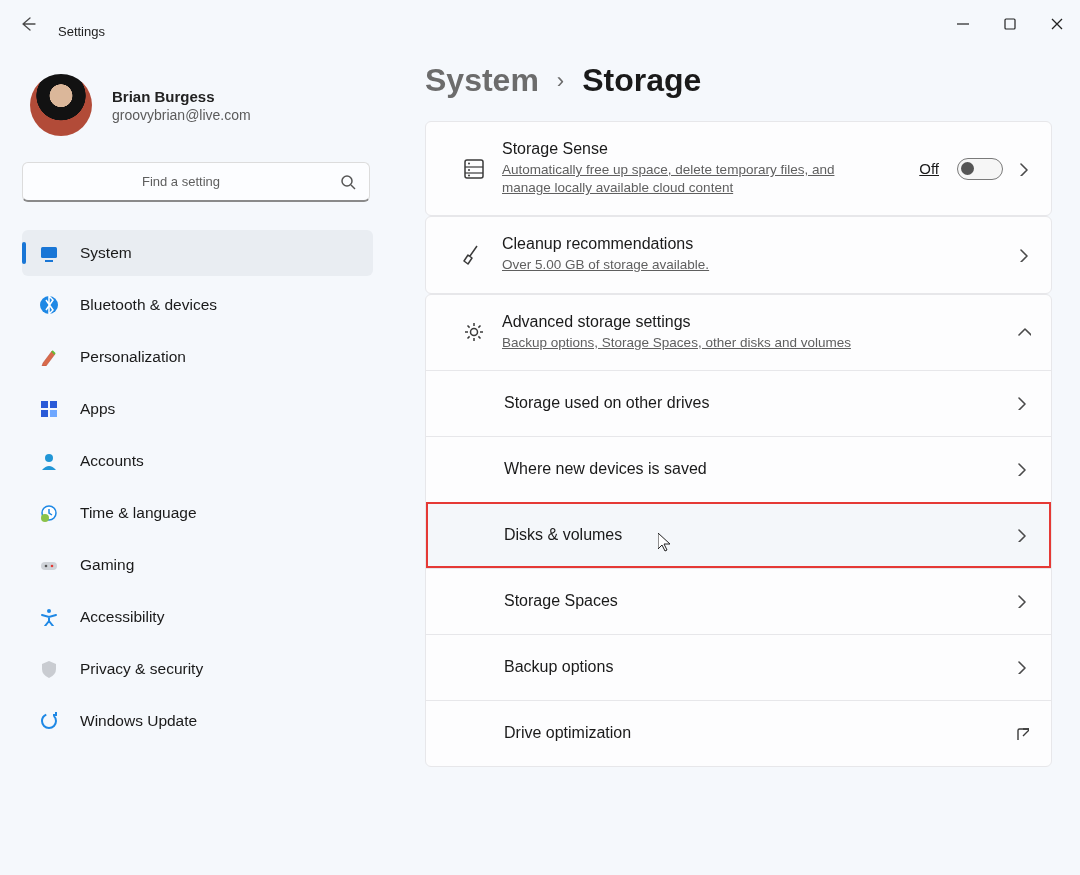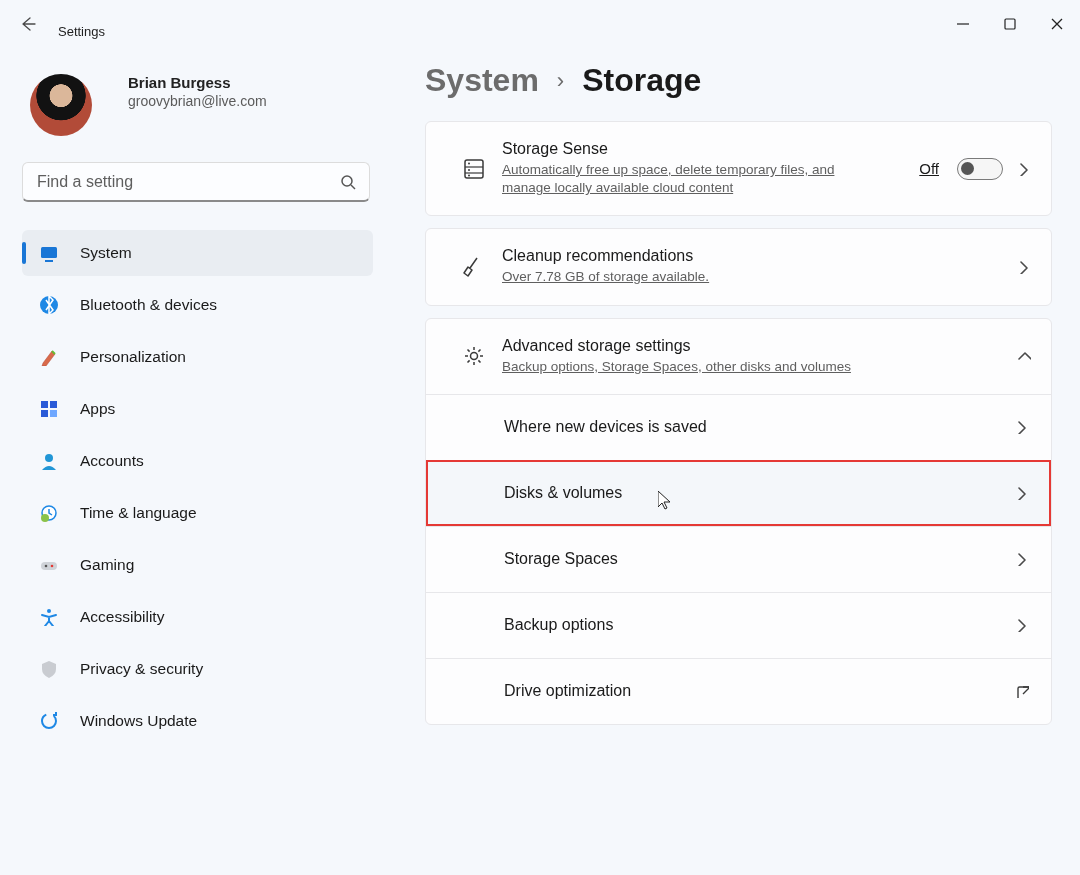--- a/index.html
+++ b/index.html
@@ -9,43 +9,43 @@
   .titlebar { height: 48px; display: flex; align-items: center; justify-content: space-between; padding: 0 0 0 20px; }
   .titlebar .left { display: flex; align-items: center; gap: 22px; }
   .titlebar .back { width: 16px; height: 16px; display: flex; align-items: center; justify-content: center; cursor: default; }
   .titlebar .title { font-size: 13px; color: #222; margin-top: 14px; }
   .winctrls { display: flex; }
   .winctrls .btn { width: 47px; height: 32px; display: flex; align-items: center; justify-content: center; cursor: default; }
 
   .app { display: flex; height: calc(875px - 48px); }
 
   .side { width: 395px; flex: none; padding: 26px 22px 0 22px; }
-  .profile { display: flex; align-items: flex-start; gap: 36px; margin-bottom: 26px; padding-left: 8px; }
+  .profile { display: flex; align-items: center; gap: 20px; margin-bottom: 26px; padding-left: 8px; }
   .avatar { width: 62px; height: 62px; border-radius: 50%; background: radial-gradient(circle at 50% 35%, #dbb79a 0 22%, #121212 23% 48%, #b24b38 49% 100%); flex: none; }
   .profile .name { font-size: 15px; font-weight: 600; color: #222; }
   .profile .email { font-size: 14px; color: #5b5b5b; margin-top: 2px; }
 
   .search { position: relative; width: 348px; }
-  .search input { width: 100%; height: 40px; border: 1px solid #dcdcdc; border-bottom: 2px solid #8a8a8a; border-radius: 6px; background: #fcfdff; padding: 0 44px 0 14px; font-size: 16px; color: #333; outline: none; }
+  .search input { width: 100%; height: 40px; border: 1px solid #dcdcdc; border-bottom: 2px solid #8a8a8a; border-radius: 6px; background: #fcfdff; padding: 0 44px 0 14px; font-size: 13px; color: #333; outline: none; text-align: center; }
   .search input::placeholder { color: #5e5e5e; }
   .search .sicon { position: absolute; right: 14px; top: 50%; transform: translateY(-50%); }
 
   .nav { margin-top: 28px; display: flex; flex-direction: column; gap: 6px; }
   .nav .item { position: relative; display: flex; align-items: center; gap: 20px; height: 46px; padding: 0 12px 0 16px; border-radius: 6px; cursor: default; font-size: 15.5px; color: #1a1a1a; }
   .nav .item.active { background: #e9edf2; }
   .nav .item.active::before { content: ""; position: absolute; left: 0; top: 12px; bottom: 12px; width: 3.5px; border-radius: 4px; background: #1976d6; }
   .nav .ico { width: 22px; height: 22px; display: flex; align-items: center; justify-content: center; flex: none; }
 
   .main { flex: 1; padding: 14px 28px 20px 30px; }
   .crumb { display: flex; align-items: center; gap: 18px; margin-bottom: 22px; }
   .crumb .c1 { font-size: 32px; font-weight: 600; color: #6c6c6c; }
   .crumb .sep { font-size: 22px; color: #6c6c6c; }
   .crumb .c2 { font-size: 32px; font-weight: 600; color: #1a1a1a; }
 
-  .cards { display: flex; flex-direction: column; gap: 12px; }
+  .cards { display: flex; flex-direction: column; }
   .card { border: 1px solid #e7e7ea; border-radius: 6px; background: #fdfdfe; }
   .row { display: flex; align-items: center; padding: 18px 20px 18px 20px; cursor: default; }
   .row .lead { width: 56px; display: flex; align-items: center; justify-content: center; flex: none; }
   .row .txt { flex: 1; }
   .row .ttl { font-size: 16px; color: #1a1a1a; }
   .row .sub { font-size: 13.5px; color: #5f5f5f; margin-top: 3px; line-height: 1.35; max-width: 360px; text-decoration: underline; }
   .row .tail { display: flex; align-items: center; gap: 14px; flex: none; }
   .toggle { width: 46px; height: 22px; border-radius: 12px; border: 1.5px solid #7a7a7a; background: #f6f6f6; position: relative; }
   .toggle::after { content: ""; position: absolute; left: 3px; top: 3px; width: 13px; height: 13px; background: #555; border-radius: 50%; }
   .off { font-size: 15px; color: #1a1a1a; margin-right: 4px; text-decoration: underline; }
@@ -320,21 +320,21 @@
 
       <div class="card">
         <div class="row">
           <div class="lead">
               <svg width="22" height="22">
                 <use href="#i-broom"></use>
               </svg>
             </div>
           <div class="txt">
             <div class="ttl">Cleanup recommendations</div>
-            <div class="sub" style="max-width:none">Over 7.78 GB of storage available.</div>
+            <div class="sub" style="max-width:none">Over 5.00 GB of storage available.</div>
           </div>
           <div class="tail">
               <svg class="chev" width="14" height="16">
                 <use href="#i-chev-r"></use>
               </svg>
             </div>
         </div>
       </div>
 
       <div class="card">
@@ -348,20 +348,26 @@
             <div class="ttl">Advanced storage settings</div>
             <div class="sub" style="max-width:none">Backup options, Storage Spaces, other disks and volumes</div>
           </div>
           <div class="tail">
               <svg class="chev" width="16" height="16">
                 <use href="#i-chev-u"></use>
               </svg>
             </div>
         </div>
         <div class="subgroup">
+          <div class="srow first">
+            <span>Storage used on other drives</span>
+            <svg class="chev" width="14" height="16">
+                <use href="#i-chev-r"></use>
+              </svg>
+          </div>
           <div class="srow">
             <span>Where new devices is saved</span>
             <svg class="chev" width="14" height="16">
                 <use href="#i-chev-r"></use>
               </svg>
           </div>
           <div class="srow highlight">
             <span>Disks &amp; volumes</span>
             <svg class="chev" width="14" height="16">
                 <use href="#i-chev-r"></use>

